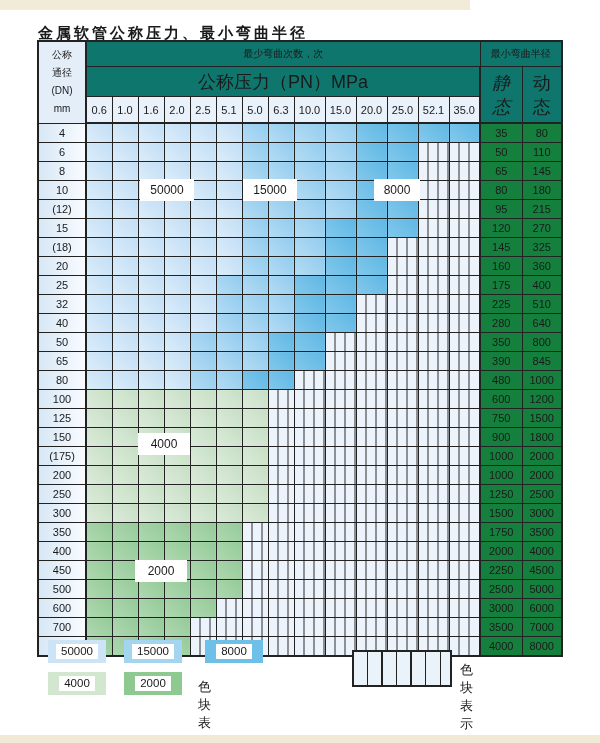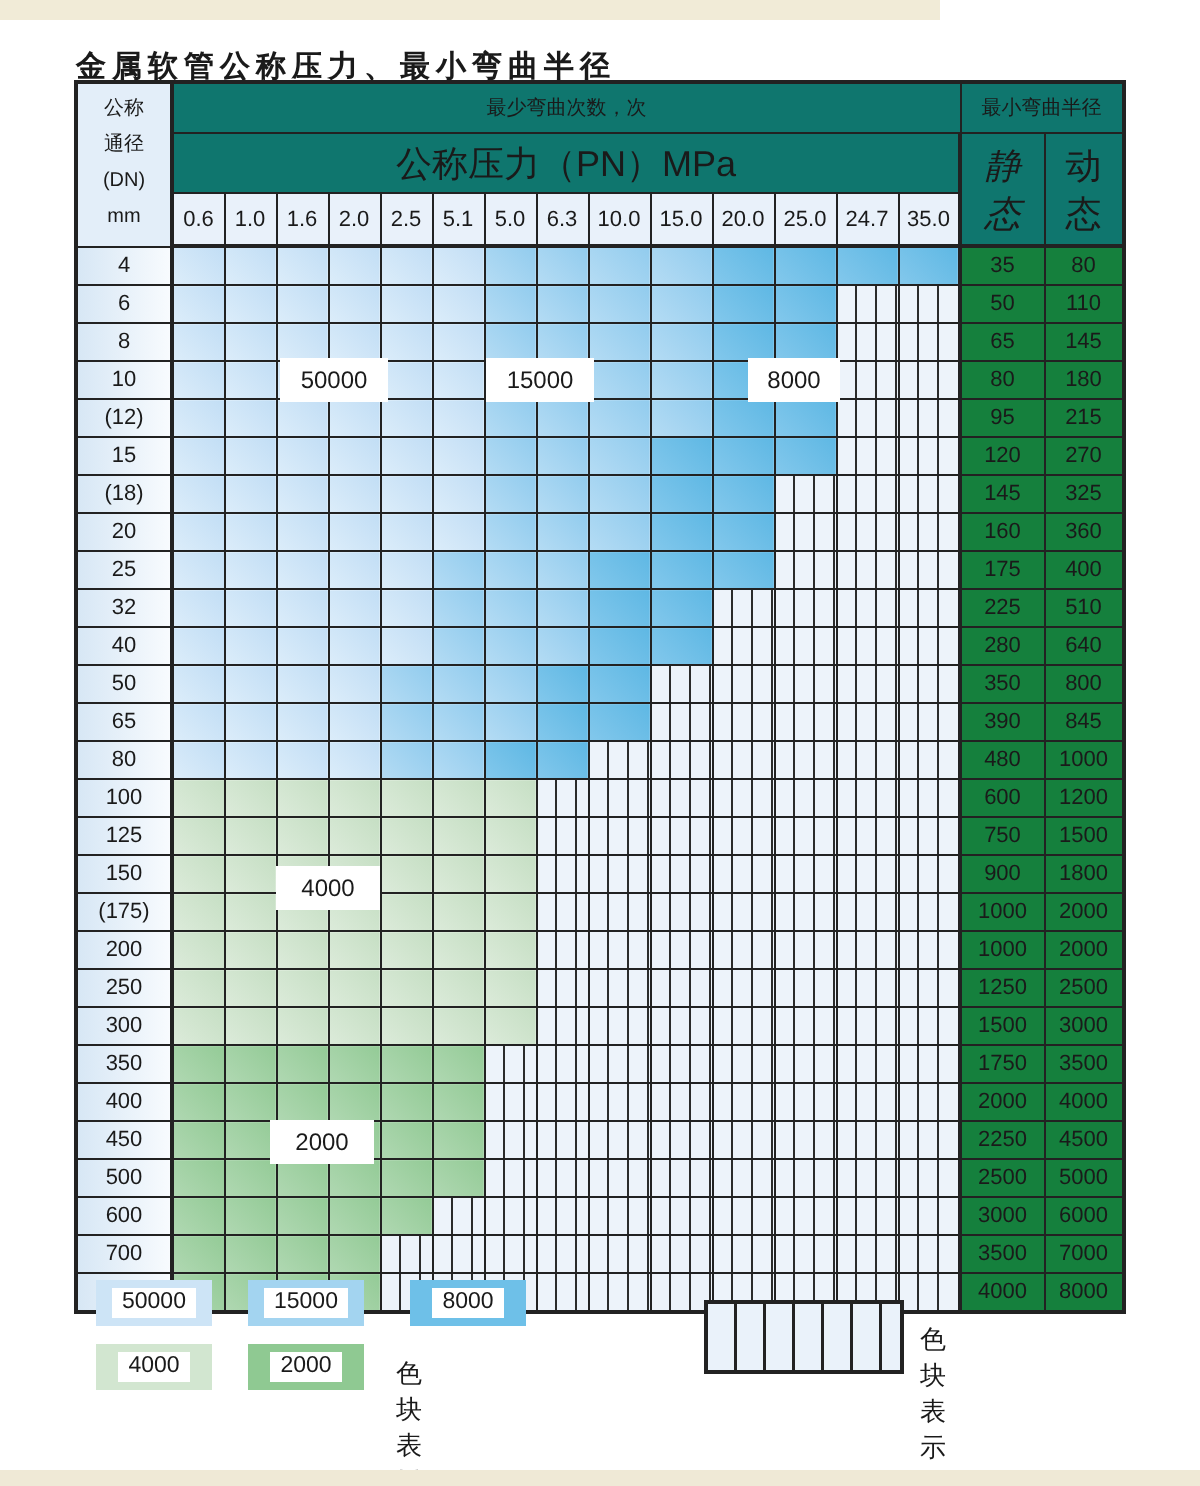--- a/index.html
+++ b/index.html
@@ -110,21 +110,21 @@
           <th class="ptick">1.6</th>
           <th class="ptick">2.0</th>
           <th class="ptick">2.5</th>
           <th class="ptick">5.1</th>
           <th class="ptick">5.0</th>
           <th class="ptick">6.3</th>
           <th class="ptick">10.0</th>
           <th class="ptick">15.0</th>
           <th class="ptick">20.0</th>
           <th class="ptick">25.0</th>
-          <th class="ptick">24.7</th>
+          <th class="ptick">52.1</th>
           <th class="ptick">35.0</th>
         </tr>
     </thead>
     <tbody>
         <tr class="">
           <td class="dn">4</td>
           <td class="cell b1"></td>
           <td class="cell b1"></td>
           <td class="cell b1"></td>
           <td class="cell b1"></td>

